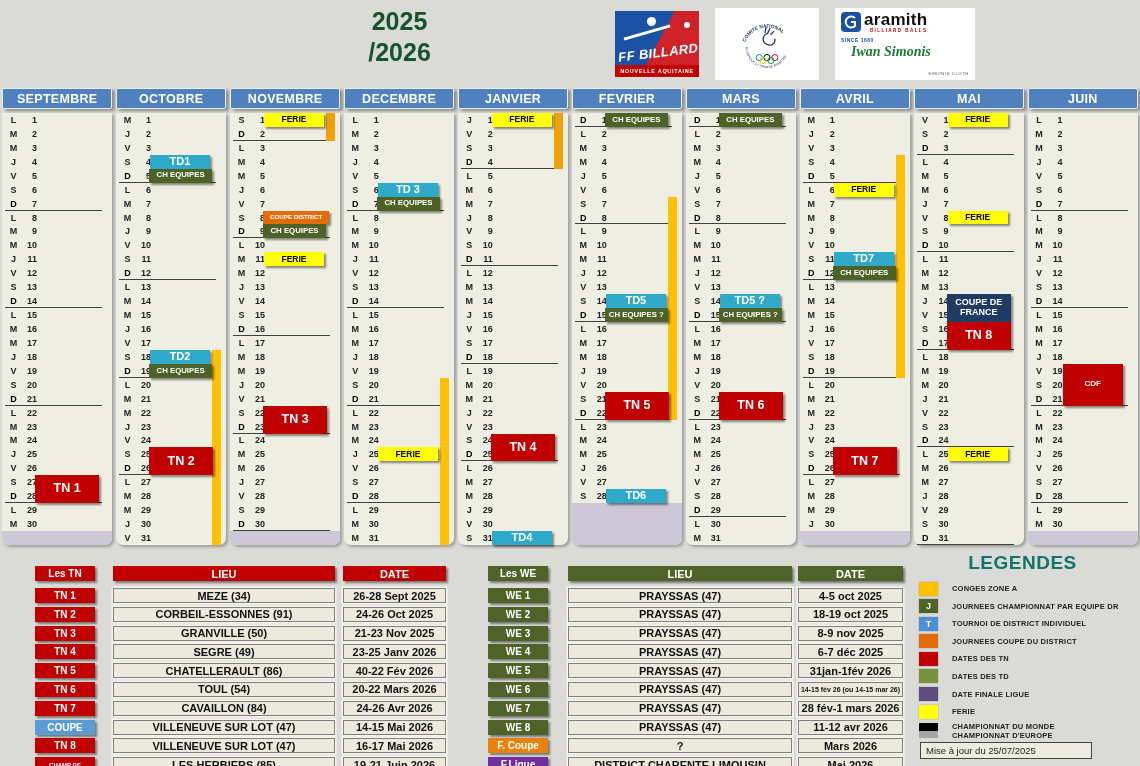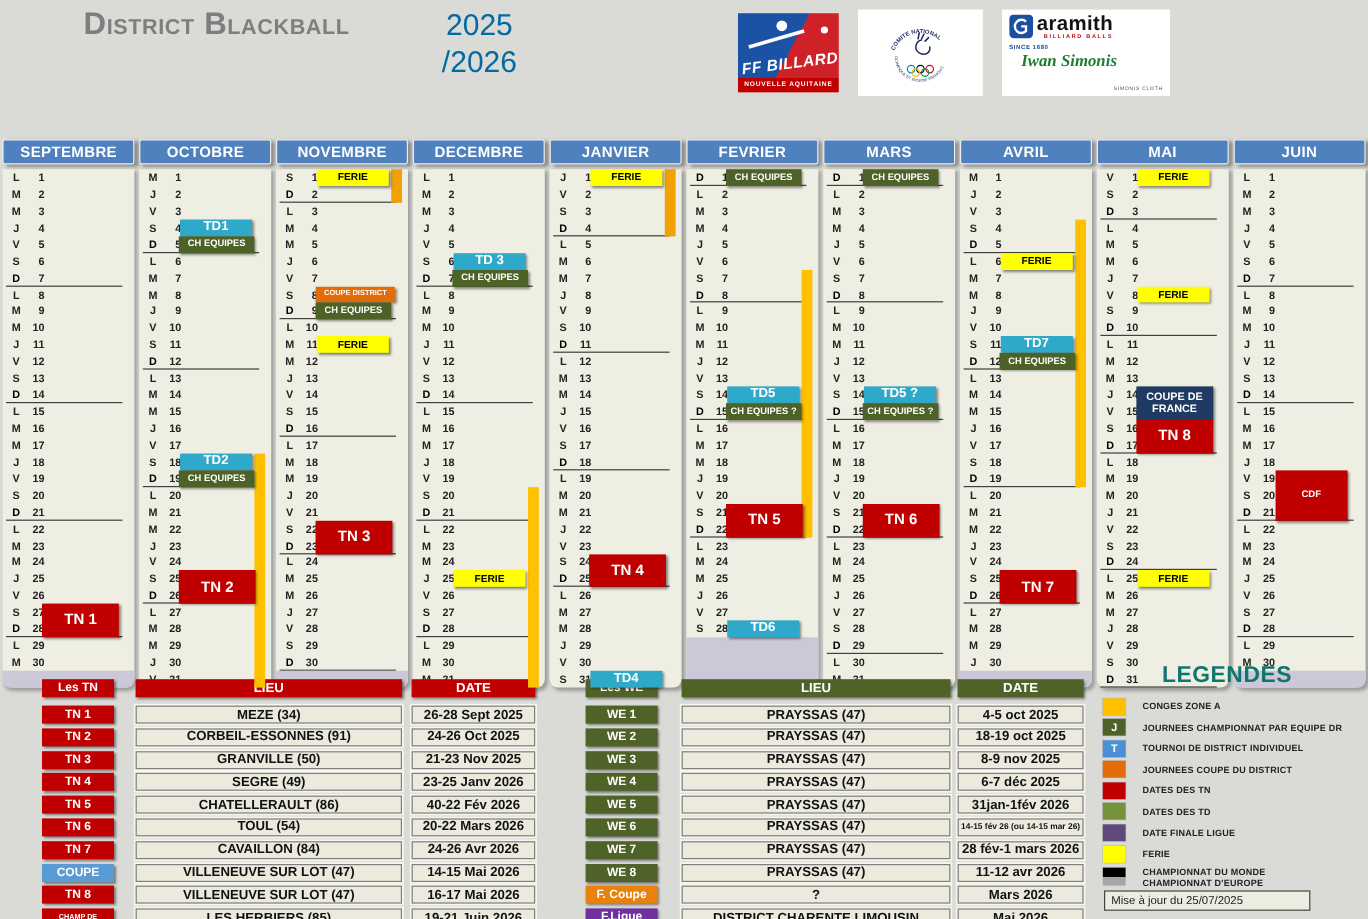--- a/index.html
+++ b/index.html
@@ -2,22 +2,22 @@
 <html><head>
 <meta charset="utf-8">
 <style>
   html,body{margin:0;padding:0;}
   body{width:1140px;height:766px;overflow:hidden;position:relative;background:#DADAD7;
        font-family:"Liberation Sans",sans-serif;-webkit-font-smoothing:antialiased;}
   
   .titles{position:absolute;left:28px;top:4px;width:305px;text-align:center;color:#7E7E7E;}
   .t1{font-size:26px;font-weight:800;font-variant:small-caps;letter-spacing:.5px;}
   .t2{font-size:27px;font-weight:800;letter-spacing:1px;}
-  .season{position:absolute;left:352px;top:6px;width:95px;text-align:center;color:#0369a1;
-          font-size:25px;font-weight:400;line-height:1.25;}
+  .season{position:absolute;left:352px;top:6px;width:95px;text-align:center;color:#14532d;
+          font-size:25px;font-weight:700;line-height:1.25;}
   .logos{position:absolute;left:615px;top:4px;width:522px;height:80px;display:flex;align-items:center;gap:16px;}
   .logo{background:#fff;flex:none;}
   .logo-ffb{width:84px;height:66px;display:flex;flex-direction:column;}
   .ffb-main{height:54px;background:linear-gradient(118deg,#1B52A5 53%,#CF2228 53%);position:relative;overflow:hidden;}
   .ffb-cue{position:absolute;left:8px;top:20px;width:48px;height:2.5px;background:#fff;transform:rotate(-16deg);}
   .ffb-head{position:absolute;left:32px;top:6px;width:9px;height:9px;border-radius:50%;background:#fff;}
   .ffb-ball{position:absolute;right:9px;top:11px;width:6px;height:6px;border-radius:50%;background:#fff;}
   .ffb-name{position:absolute;left:3px;bottom:5px;color:#fff;font-style:italic;font-weight:800;font-size:13px;
             transform:rotate(-7deg);letter-spacing:.4px;white-space:nowrap;}
   .ffb-strip{height:12px;background:#C00000;color:#fff;font-size:5.5px;font-weight:700;display:flex;
@@ -30,21 +30,21 @@
   .logo-aramith{width:140px;height:72px;padding:4px 6px;box-sizing:border-box;position:relative;}
   .ar-top{display:flex;align-items:flex-start;gap:3px;}
   .ar-name{font-size:17px;font-weight:800;color:#121212;line-height:.9;letter-spacing:.3px;}
   .ar-sub{font-size:4.6px;color:#C00000;font-weight:700;letter-spacing:1.4px;text-align:right;margin-top:1px;}
   .ar-since{font-size:5px;color:#1B4FA0;font-weight:700;margin-top:4px;letter-spacing:.5px;}
   .ar-sig{font-family:"Liberation Serif",serif;font-style:italic;font-weight:700;color:#1E7B34;
           font-size:14px;margin-top:1px;margin-left:10px;}
   .ar-cloth{position:absolute;right:6px;bottom:4px;font-size:4.2px;color:#555;letter-spacing:.6px;}
   
   #months{position:absolute;left:0;top:88px;width:1140px;display:flex;gap:3.5px;padding:0 2px;box-sizing:border-box;}
-  .mcol{flex:1;min-width:0;margin-top:28px;}
+  .mcol{flex:1;min-width:0;}
   .mhead{height:21px;background:#4E81BD;color:#fff;font-weight:700;font-size:12.5px;display:flex;align-items:center;
          justify-content:center;letter-spacing:.3px;border:1px solid #ECECEC;border-radius:2px;box-sizing:border-box;
          box-shadow:3px 2px 3px rgba(0,0,0,.35);}
   .mbody{position:relative;height:432px;margin-top:4px;background:#EFEEE2;border-radius:0 0 7px 7px;
          box-shadow:2px 2px 3px rgba(0,0,0,.28);}
   .drow{position:absolute;left:0;right:0;display:flex;align-items:center;}
   .dl{width:9px;margin-left:7px;font-size:9px;font-weight:600;color:#222;text-align:center;flex:none;}
   .dn{width:16px;text-align:right;font-size:9px;font-weight:600;color:#222;margin-left:3px;flex:none;}
   .sun .dl{font-weight:800;color:#000;}
   .sun::after{content:"";position:absolute;left:3px;right:10px;bottom:0;border-bottom:1.5px solid #404040;}
@@ -88,21 +88,20 @@
   .lsw2{width:19px;height:15px;margin-right:14px;flex:none;display:flex;flex-direction:column;}
   .lsw2 span{flex:1;}
   .llabel{font-size:7.5px;font-weight:600;color:#222;letter-spacing:.2px;line-height:1.2;}
   .update-box{position:absolute;left:15px;top:194px;width:172px;height:17px;border:1px solid #444;
               background:#EDECE0;font-size:9.5px;color:#222;display:flex;align-items:center;padding-left:5px;box-sizing:border-box;}
 </style>
 </head>
 <body>
 
 <div class="titles">
-  <div class="t1">District Blackball</div>
 </div>
 <div class="season">
   <div>2025</div>
   <div>/2026</div>
 </div>
 
 <div class="logos">
   <div class="logo logo-ffb">
     <div class="ffb-main">
       <span class="ffb-cue"></span>

